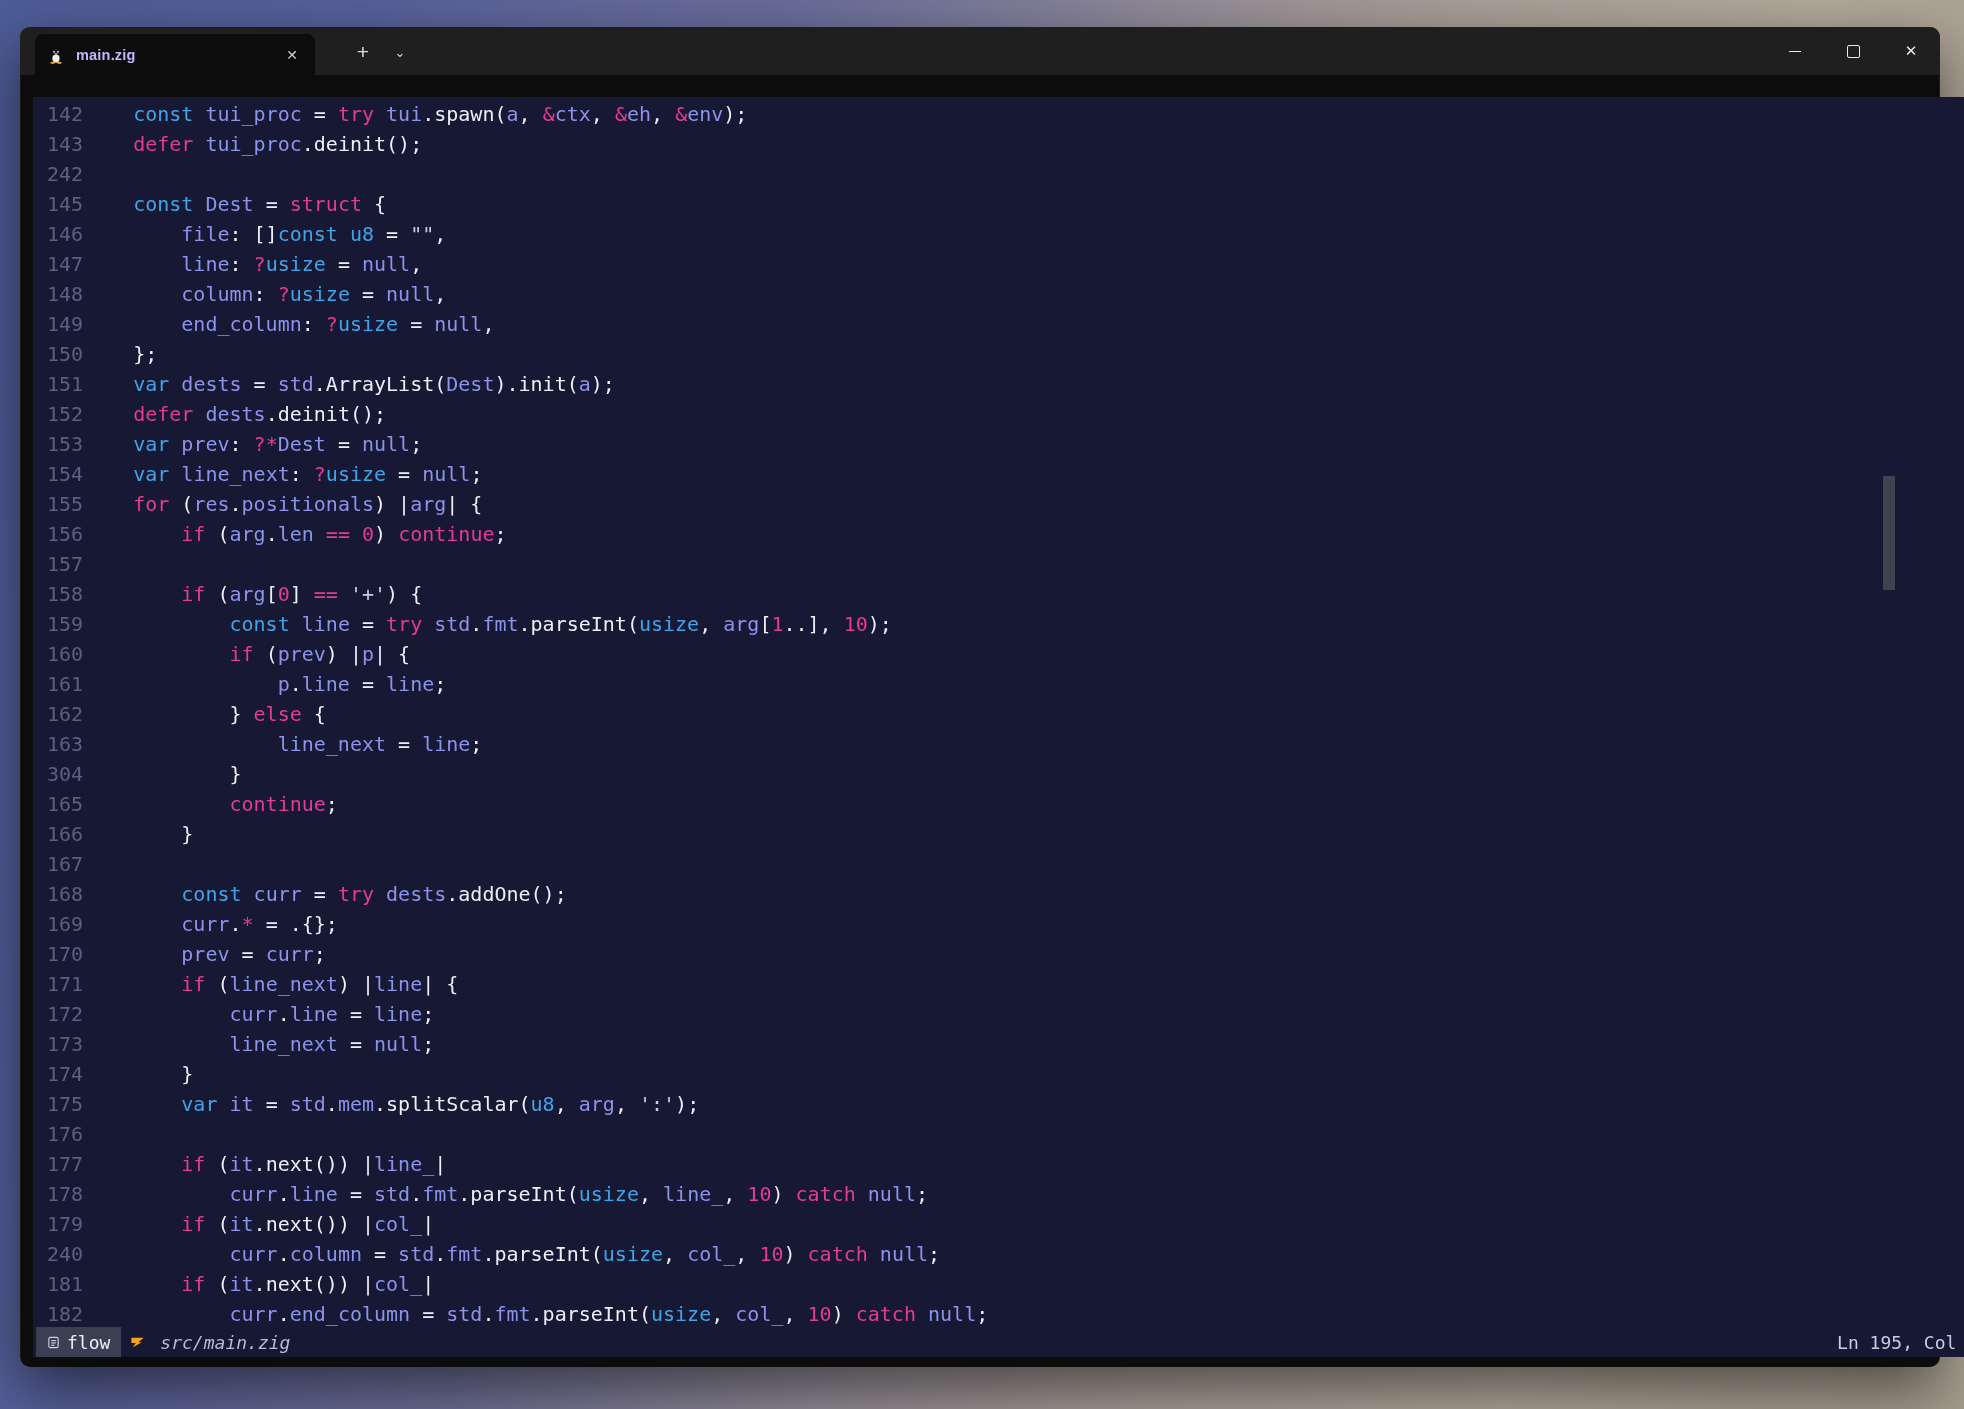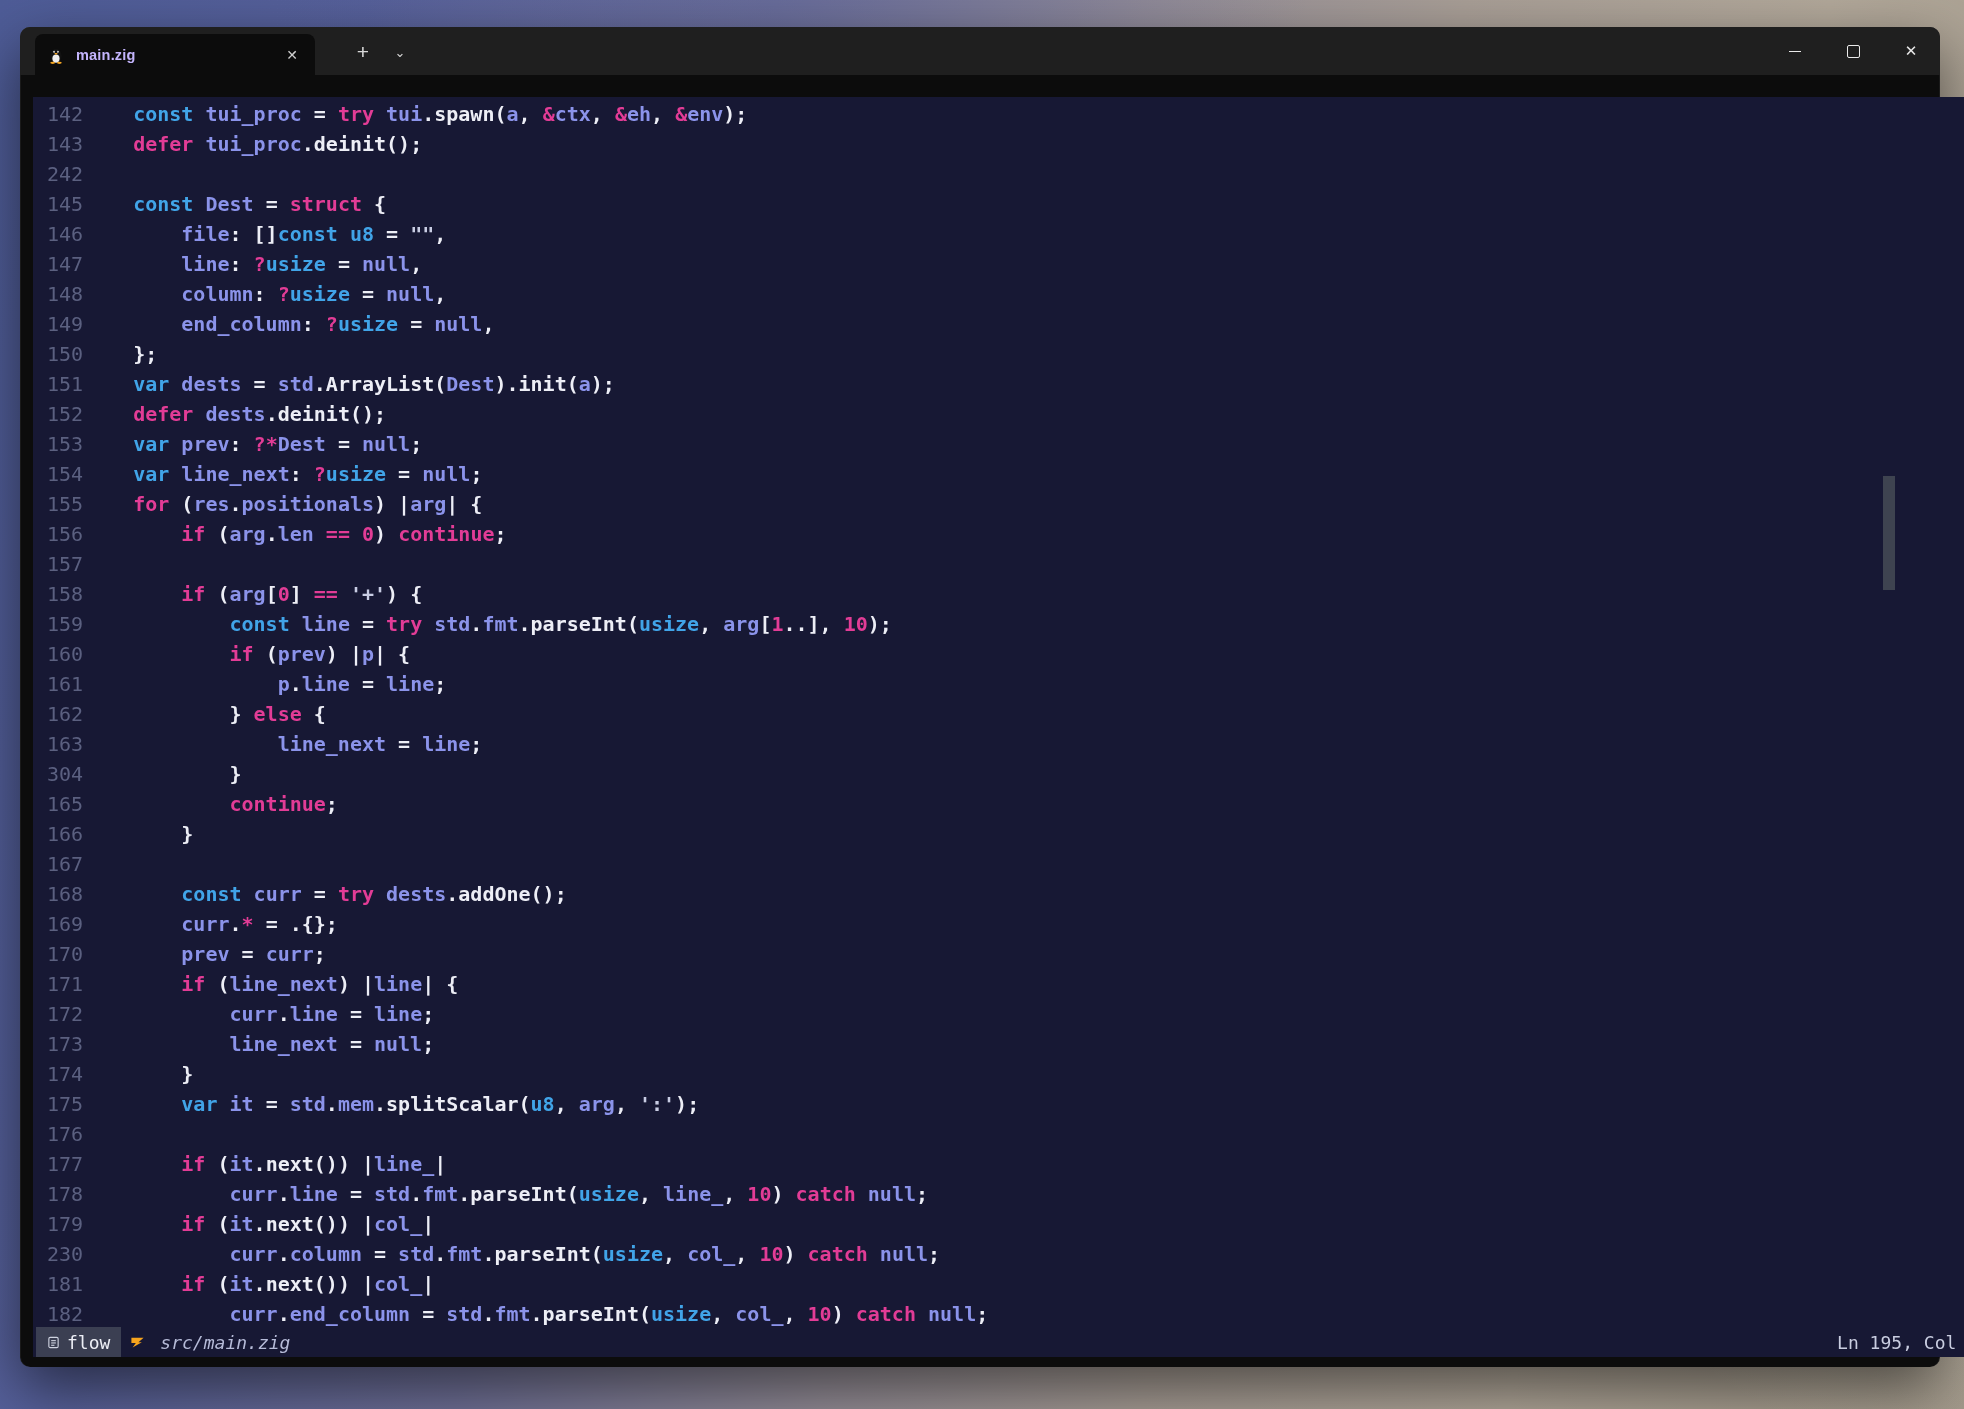--- a/index.html
+++ b/index.html
@@ -34,21 +34,21 @@
   .glyph-close{font-size:15px;font-weight:400;}
   
   .content{
     position:absolute;left:13px;top:70px;width:1962px;height:1260px;
     background:var(--c-bg);overflow:hidden;
     font-family:"DejaVu Sans Mono", monospace;
   }
   .code-area{position:absolute;left:0;top:2px;width:100%;}
   .code-line{display:flex;height:30px;line-height:30px;font-size:20px;}
   .ln{width:50px;flex:none;text-align:right;color:var(--c-ln);}
-  .code-text{white-space:pre;margin-left:2px;font-weight:bold;}
+  .code-text{white-space:pre;margin-left:2px;}
   .tk-k{color:var(--c-kw);} .tk-b{color:var(--c-type);} .tk-v{color:var(--c-id);}
   .tk-w{color:var(--c-punc);} .tk-s{color:var(--c-str);} .tk-n{color:var(--c-num);}
   .scroll-thumb{position:absolute;right:45px;top:449px;width:12px;height:114px;background:#3e4350;}
   
   .statusbar{
     position:absolute;left:0;bottom:0;width:100%;height:30px;background:var(--c-bg);
     display:flex;align-items:center;font-family:"DejaVu Sans Mono", monospace;font-size:18px;
   }
   .mode-chip{margin-left:3px;height:30px;display:flex;align-items:center;gap:7px;padding:0 11px;background:#3b3f52;color:#eceef5;text-align:center;}
   .zig-badge{margin-left:9px;display:flex;align-items:center;}
@@ -240,21 +240,21 @@
         </div>
         <div class="code-line">
           <span class="ln">178</span>
           <span class="code-text"><span class="tk-w">            </span><span class="tk-v">curr</span><span class="tk-w">.</span><span class="tk-v">line</span><span class="tk-w"> = </span><span class="tk-v">std</span><span class="tk-w">.</span><span class="tk-v">fmt</span><span class="tk-w">.parseInt(</span><span class="tk-b">usize</span><span class="tk-w">, </span><span class="tk-v">line_</span><span class="tk-w">, </span><span class="tk-n">10</span><span class="tk-w">) </span><span class="tk-k">catch</span><span class="tk-w"> </span><span class="tk-v">null</span><span class="tk-w">;</span></span>
         </div>
         <div class="code-line">
           <span class="ln">179</span>
           <span class="code-text"><span class="tk-w">        </span><span class="tk-k">if</span><span class="tk-w"> (</span><span class="tk-v">it</span><span class="tk-w">.next()) |</span><span class="tk-v">col_</span><span class="tk-w">|</span></span>
         </div>
         <div class="code-line">
-          <span class="ln">230</span>
+          <span class="ln">240</span>
           <span class="code-text"><span class="tk-w">            </span><span class="tk-v">curr</span><span class="tk-w">.</span><span class="tk-v">column</span><span class="tk-w"> = </span><span class="tk-v">std</span><span class="tk-w">.</span><span class="tk-v">fmt</span><span class="tk-w">.parseInt(</span><span class="tk-b">usize</span><span class="tk-w">, </span><span class="tk-v">col_</span><span class="tk-w">, </span><span class="tk-n">10</span><span class="tk-w">) </span><span class="tk-k">catch</span><span class="tk-w"> </span><span class="tk-v">null</span><span class="tk-w">;</span></span>
         </div>
         <div class="code-line">
           <span class="ln">181</span>
           <span class="code-text"><span class="tk-w">        </span><span class="tk-k">if</span><span class="tk-w"> (</span><span class="tk-v">it</span><span class="tk-w">.next()) |</span><span class="tk-v">col_</span><span class="tk-w">|</span></span>
         </div>
         <div class="code-line">
           <span class="ln">182</span>
           <span class="code-text"><span class="tk-w">            </span><span class="tk-v">curr</span><span class="tk-w">.</span><span class="tk-v">end_column</span><span class="tk-w"> = </span><span class="tk-v">std</span><span class="tk-w">.</span><span class="tk-v">fmt</span><span class="tk-w">.parseInt(</span><span class="tk-b">usize</span><span class="tk-w">, </span><span class="tk-v">col_</span><span class="tk-w">, </span><span class="tk-n">10</span><span class="tk-w">) </span><span class="tk-k">catch</span><span class="tk-w"> </span><span class="tk-v">null</span><span class="tk-w">;</span></span>
         </div>

